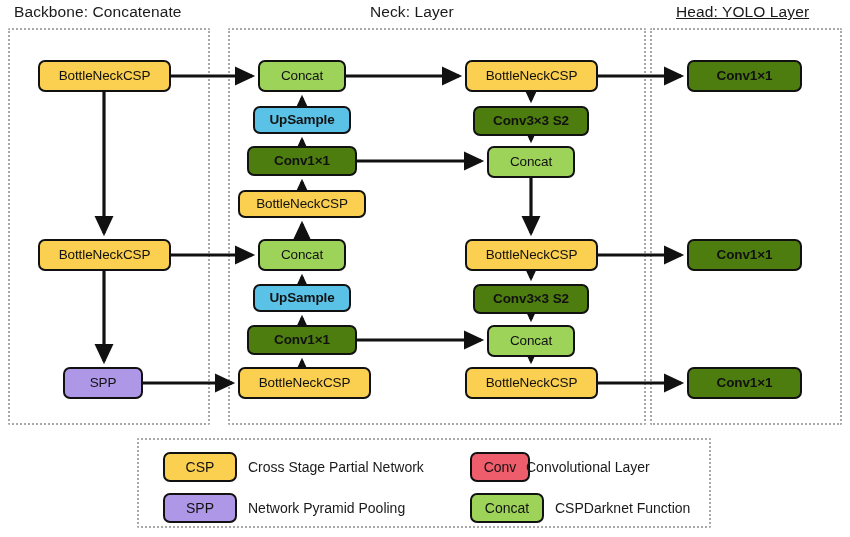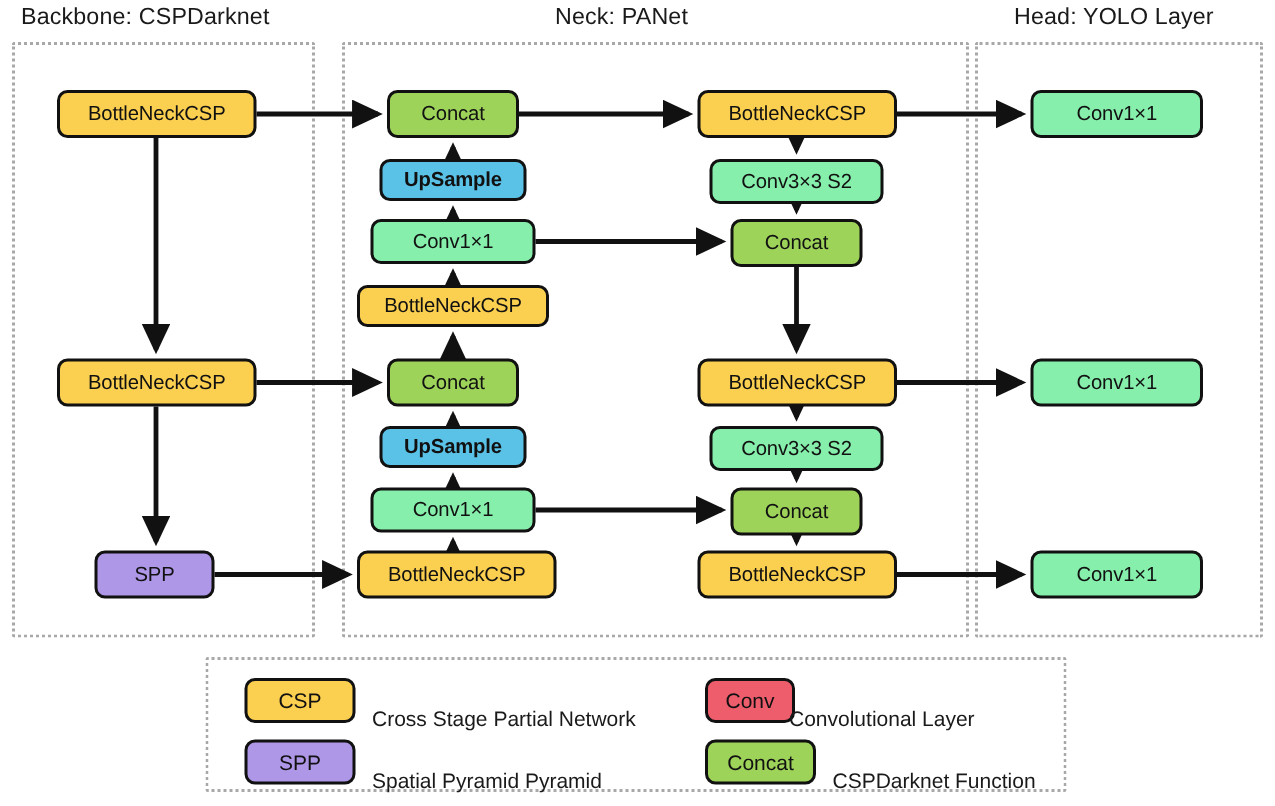--- a/index.html
+++ b/index.html
@@ -10,45 +10,45 @@
 
   
   .group-frame{position:absolute;border:2px dotted #a8a8a8;border-radius:2px;box-sizing:border-box;}
   .group-title{position:absolute;font-size:15.5px;color:#1a1a1a;white-space:nowrap;letter-spacing:.1px;}
 
   
   .node{position:absolute;box-sizing:border-box;border:2px solid #111111;border-radius:7px;
         display:flex;align-items:center;justify-content:center;
         font-size:13.5px;line-height:1;white-space:nowrap;color:#111111;letter-spacing:-.1px;}
   .node.csp   {background:#FBCF50;}
-  .node.conv  {background:#86efac;}
+  .node.conv  {background:#4d7c0f;font-weight:bold;}
   .node.concat{background:#9ED35A;}
   .node.up    {background:#5BC2E7;font-weight:bold;}
   .node.spp   {background:#AF97E8;}
 
   
   svg.edges{position:absolute;left:0;top:0;width:850px;height:537px;pointer-events:none;}
 
   
   .legend-frame{position:absolute;border:2px dotted #a8a8a8;box-sizing:border-box;border-radius:2px;}
   .legend-chip{position:absolute;box-sizing:border-box;border:2px solid #111111;border-radius:7px;
         display:flex;align-items:center;justify-content:center;font-size:14px;color:#111111;}
-  .legend-text{position:absolute;font-size:14px;color:#1a1a1a;white-space:nowrap;margin-top:12px;}
+  .legend-text{position:absolute;font-size:14px;color:#1a1a1a;white-space:nowrap;}
 </style>
 </head>
 <body>
 
 <div id="canvas">
 
   <div id="groups-layer">
-      <div class="group-title" style="left: 14px; top: 3px;">Backbone: CSPDarknet</div>
+      <div class="group-title" style="left: 14px; top: 3px;">Backbone: Concatenate</div>
       <div class="group-frame" style="left: 8px; top: 28px; width: 202px; height: 397px;"></div>
-      <div class="group-title" style="left: 370px; top: 3px;">Neck: PANet</div>
+      <div class="group-title" style="left: 370px; top: 3px;">Neck: Layer</div>
       <div class="group-frame" style="left: 228px; top: 28px; width: 418px; height: 397px;"></div>
-      <div class="group-title" style="left: 676px; top: 3px;">Head: YOLO Layer</div>
+      <div class="group-title" style="left: 676px; top: 3px; text-decoration: underline;">Head: YOLO Layer</div>
       <div class="group-frame" style="left: 650px; top: 28px; width: 192px; height: 397px;"></div>
     </div>
 
   <svg class="edges" id="edges-layer" viewBox="0 0 850 537" xmlns="http://www.w3.org/2000/svg">
     <defs>
       <marker id="arrowhead" markerWidth="7" markerHeight="7" refX="5.4" refY="3" orient="auto">
         <path d="M0,0 L6.4,3 L0,6 z" fill="#111111"></path>
       </marker>
     </defs>
     <g id="edges-group">
@@ -101,20 +101,20 @@
       <div class="node conv" style="left: 687px; top: 60px; width: 115px; height: 32px;">Conv1×1</div>
       <div class="node conv" style="left: 687px; top: 239px; width: 115px; height: 32px;">Conv1×1</div>
       <div class="node conv" style="left: 687px; top: 367px; width: 115px; height: 32px;">Conv1×1</div>
     </div>
 
   <div id="legend-layer">
       <div class="legend-frame" style="left: 137px; top: 438px; width: 574px; height: 90px;"></div>
       <div class="legend-chip csp" style="background: rgb(251, 207, 80); left: 163px; top: 452px; width: 74px; height: 30px;">CSP</div>
       <div class="legend-text" style="left: 248px; top: 459px;">Cross Stage Partial Network</div>
       <div class="legend-chip spp" style="background: rgb(175, 151, 232); left: 163px; top: 493px; width: 74px; height: 30px;">SPP</div>
-      <div class="legend-text" style="left: 248px; top: 500px;">Spatial Pyramid Pyramid</div>
+      <div class="legend-text" style="left: 248px; top: 500px;">Network Pyramid Pooling</div>
       <div class="legend-chip conv" style="background: rgb(238, 93, 108); left: 470px; top: 452px; width: 60px; height: 30px;">Conv</div>
       <div class="legend-text" style="left: 526px; top: 459px;">Convolutional Layer</div>
       <div class="legend-chip concat" style="background: rgb(158, 211, 90); left: 470px; top: 493px; width: 74px; height: 30px;">Concat</div>
       <div class="legend-text" style="left: 555px; top: 500px;">CSPDarknet Function</div>
     </div>
 
 </div>
 
 </body></html>

